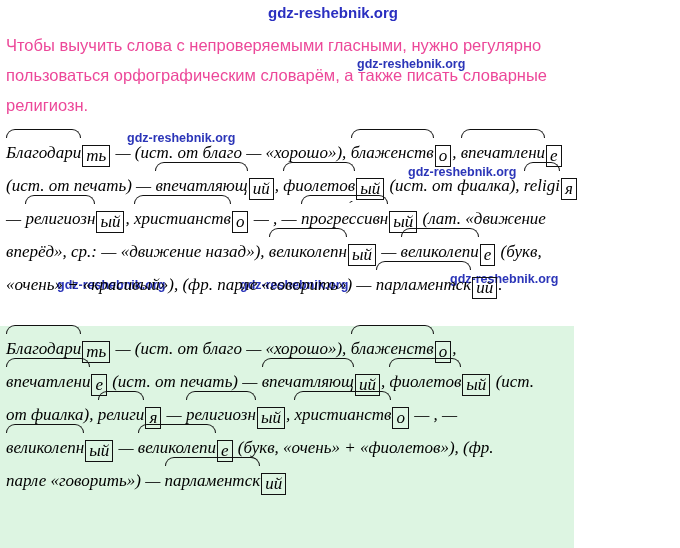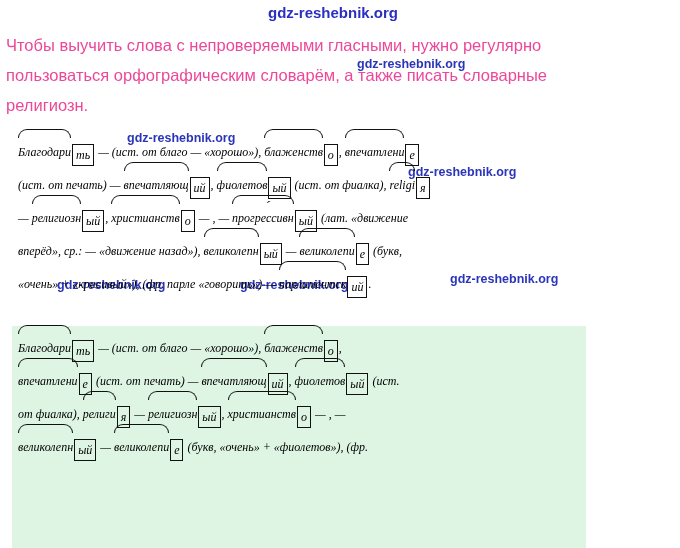--- a/index.html
+++ b/index.html
@@ -40,23 +40,23 @@
     left: 6px;
     top: 30px;
     width: 660px;
     font-size: 16.5px;
     line-height: 30px;
     font-family: "Liberation Sans", sans-serif;
     color: #ec4899;
   }
   .block {
     position: absolute;
-    left: 12px;
+    left: 0;
     width: 574px;
-    font-size: 12px;
+    font-size: 17px;
     line-height: 33px;
   }
   .block-1 { top: 136px; }
   .block-2 {
     top: 326px;
     background: #ddf5e2;
     height: 222px;
     padding-top: 6px;
     box-sizing: border-box;
   }
@@ -136,15 +136,16 @@
       <div class="line"><span class="it">— </span><span class="root">религиозн</span><span class="bx">ый</span><span class="it">, </span><span class="root">христианств</span><span class="bx">о</span><span class="it"> — , — </span><span class="root"><span>про</span><span class="acc">гресси</span><span>вн</span></span><span class="bx">ый</span><span class="it"> (лат. «движение</span></div>
       <div class="line"><span class="it">вперёд», ср.: — «движение назад»), </span><span class="root">великолепн</span><span class="bx">ый</span><span class="it"> — </span><span class="root">великолепи</span><span class="bx">е</span><span class="it"> (букв,</span></div>
       <div class="line"><span class="it">«очень» + «красивый»), (фр. парле «говорить») — </span><span class="root">парламентск</span><span class="bx">ий</span><span class="it">.</span></div>
     </div>
 
   <div class="block block-2" id="answer-block">
       <div class="line"><span class="root">Благодари</span><span class="bx">ть</span><span class="it"> — (ист. от благо — «хорошо»), </span><span class="root">блаженств</span><span class="bx">о</span><span class="it">,</span></div>
       <div class="line"><span class="root">впечатлени</span><span class="bx">е</span><span class="it"> (ист. от печать) — </span><span class="root">впечатляющ</span><span class="bx">ий</span><span class="it">, </span><span class="root">фиолетов</span><span class="bx">ый</span><span class="it"> (ист.</span></div>
       <div class="line"><span class="it">от фиалка), </span><span class="root">религи</span><span class="bx">я</span><span class="it"> — </span><span class="root">религиозн</span><span class="bx">ый</span><span class="it">, </span><span class="root">христианств</span><span class="bx">о</span><span class="it"> — , —</span></div>
       <div class="line"><span class="root">великолепн</span><span class="bx">ый</span><span class="it"> — </span><span class="root">великолепи</span><span class="bx">е</span><span class="it"> (букв, «очень» + «фиолетов»), (фр.</span></div>
+      <div class="line"><span class="it">парле «говорить») — </span><span class="root">парламентск</span><span class="bx">ий</span></div>
     </div>
 
 </div>
 
 </body></html>

